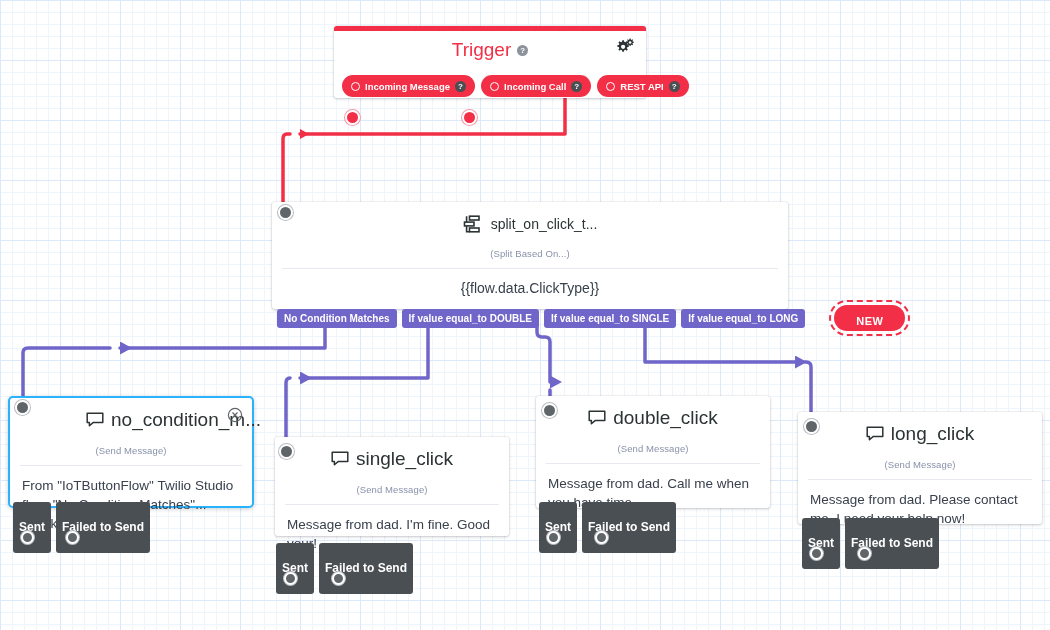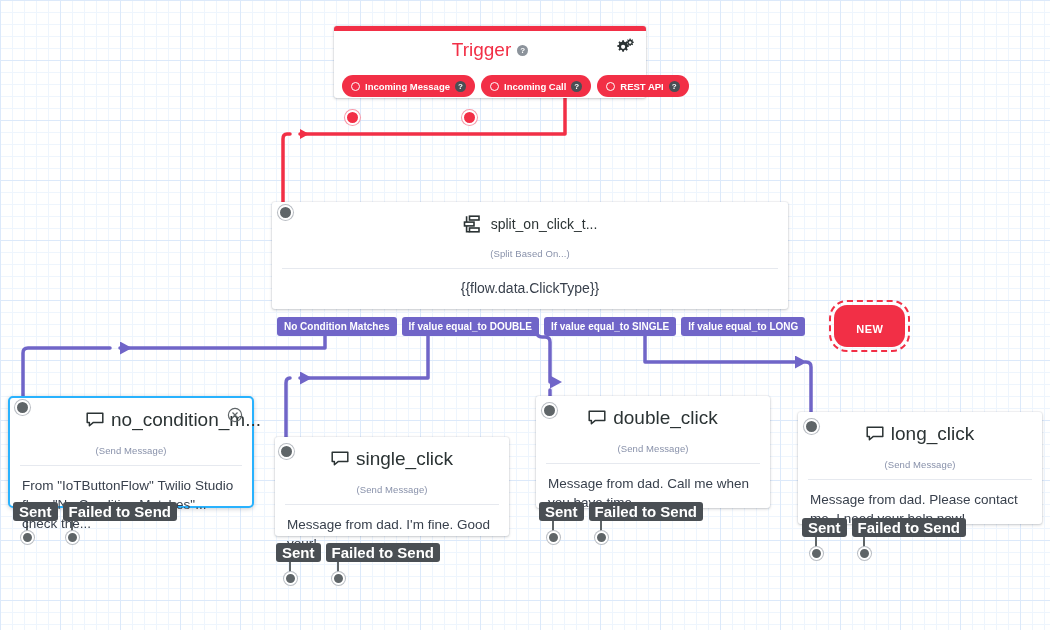--- a/index.html
+++ b/index.html
@@ -211,42 +211,42 @@
   .new-btn {
     margin-left: 24px;
     background: #f22f46;
     color: #ffffff;
     font-size: 11px;
     font-weight: 700;
     letter-spacing: .4px;
     border-radius: 13px;
     height: 18px;
     line-height: 25px;
-    padding: 12px 22px;
+    padding: 4px 22px;
     outline: 2px dashed #f22f46;
     outline-offset: 3px;
   }
 
   
   .msg-widget { padding-top: 11px; }
   .outputs {
     position: absolute;
     display: flex;
     gap: 5px;
     align-items: flex-start;
   }
   .out-chip {
     background: #4a4f54;
     color: #ffffff;
-    font-size: 15px;
+    font-size: 12px;
     font-weight: 700;
     border-radius: 3px;
     height: 19px;
     line-height: 19px;
-    padding: 0 6px;
+    padding: 16px 6px;
     white-space: nowrap;
   }
   .close-btn {
     position: absolute;
     right: 9px;
     top: 9px;
     width: 16px;
     height: 16px;
   }
 

